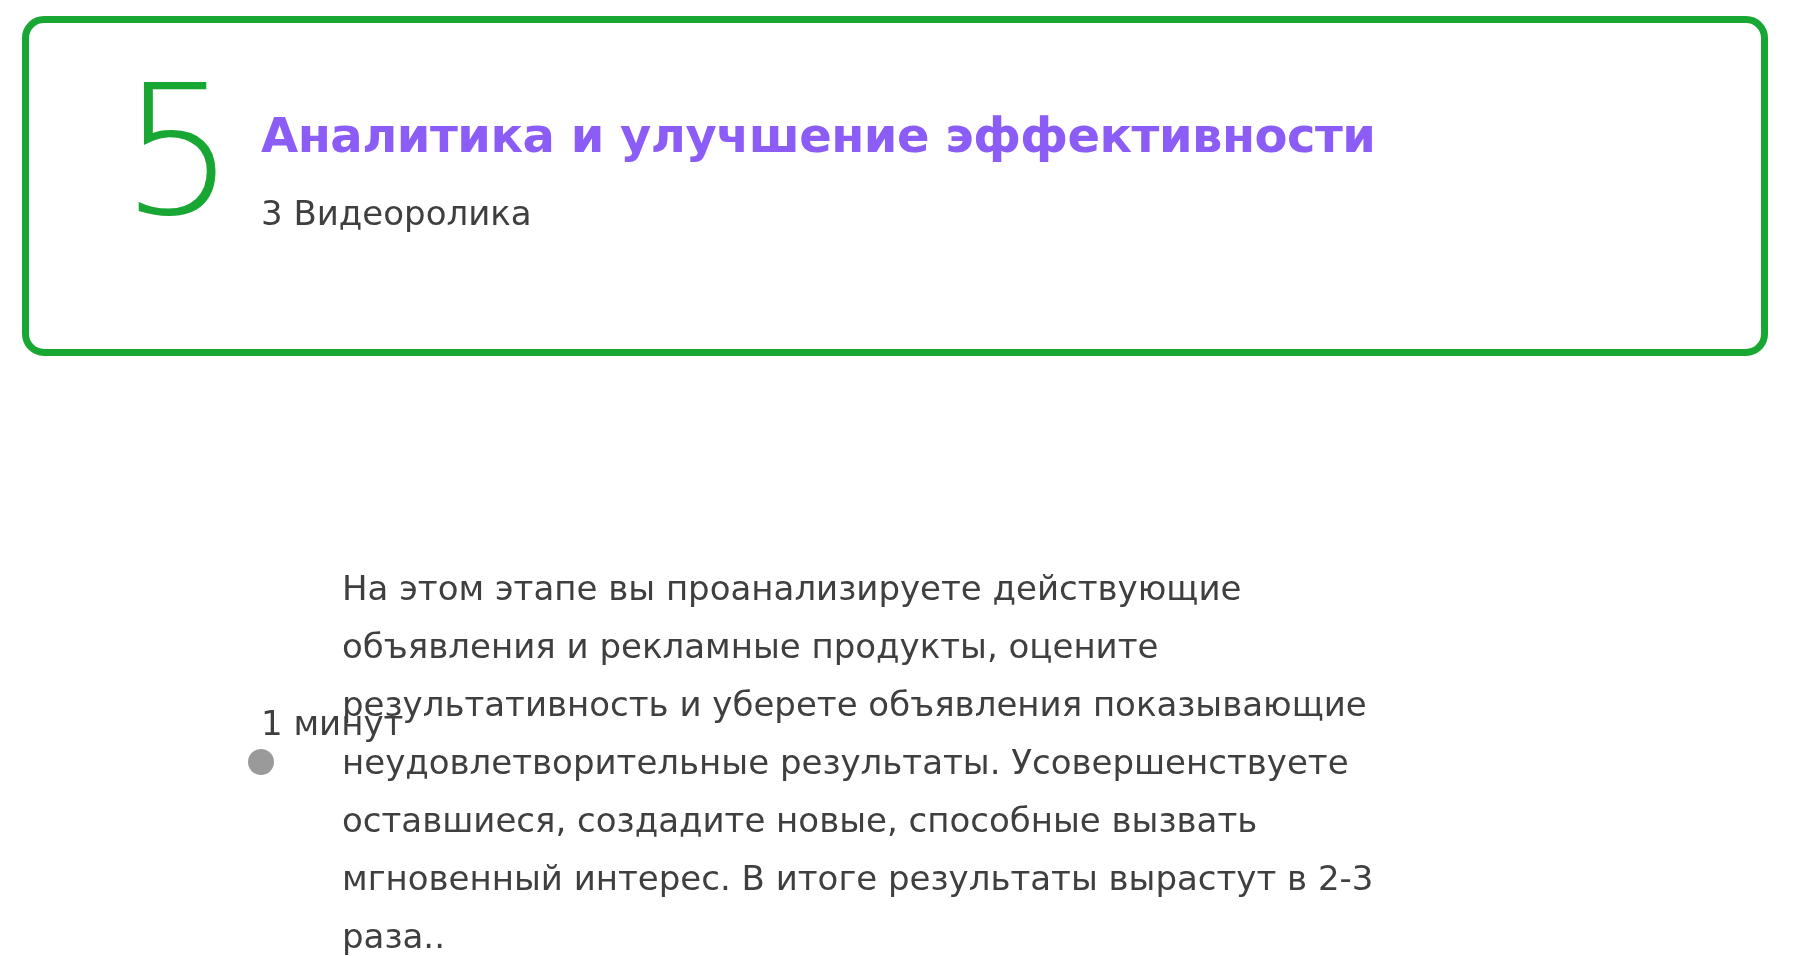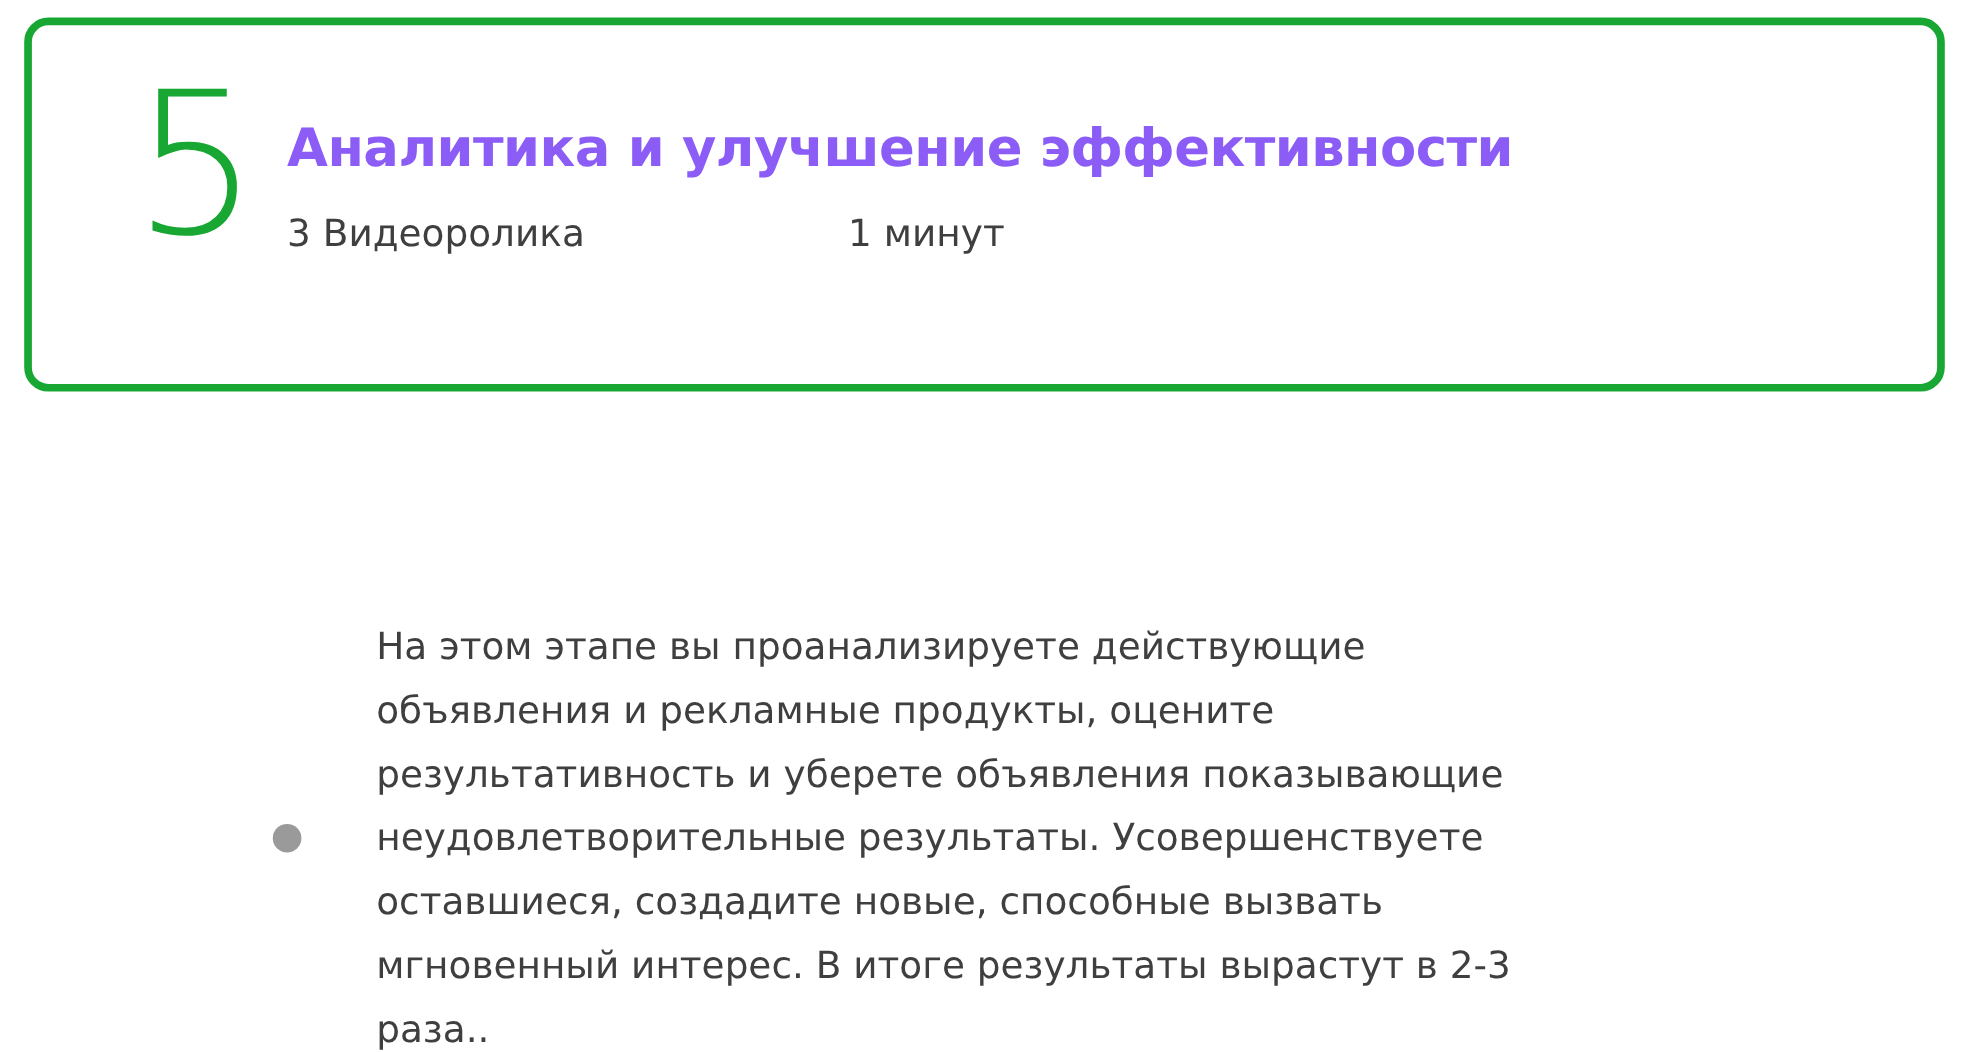--- a/index.html
+++ b/index.html
@@ -68,20 +68,21 @@
   }
 
   .module-meta {
     margin-top: 28px;
     display: flex;
     align-items: baseline;
     font-size: 34px;
     line-height: 40px;
     font-weight: 400;
     color: #3f3f3f;
+    flex-direction: column;
   }
 
   .meta-videos {
     width: 510px;
     flex: 0 0 510px;
   }
 
   .meta-duration {
     flex: 0 0 auto;
   }

